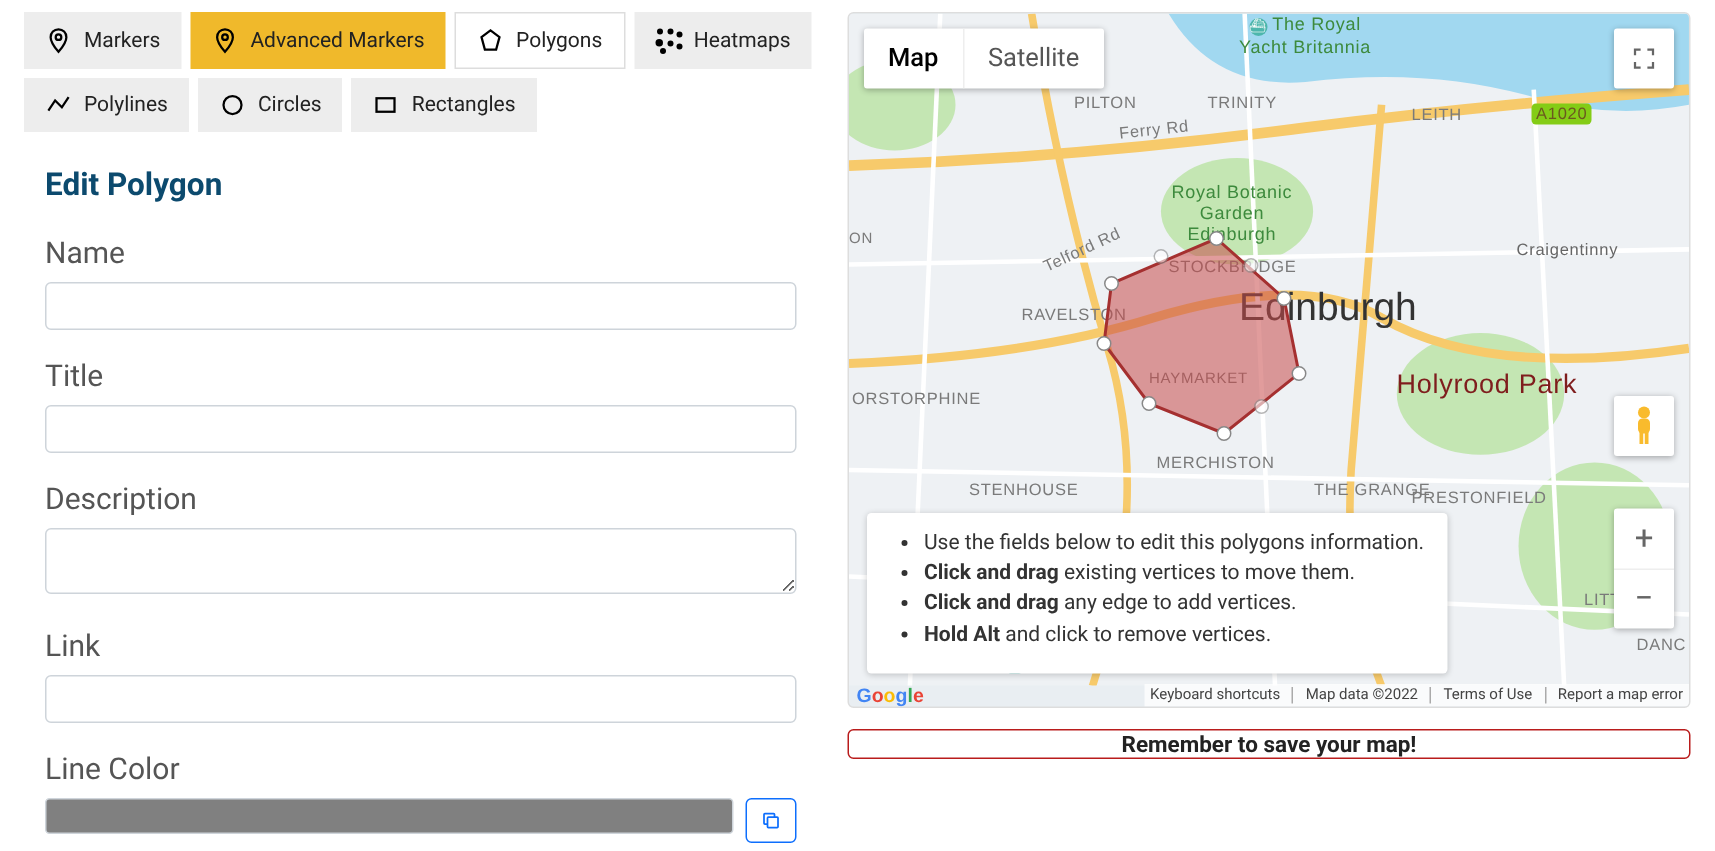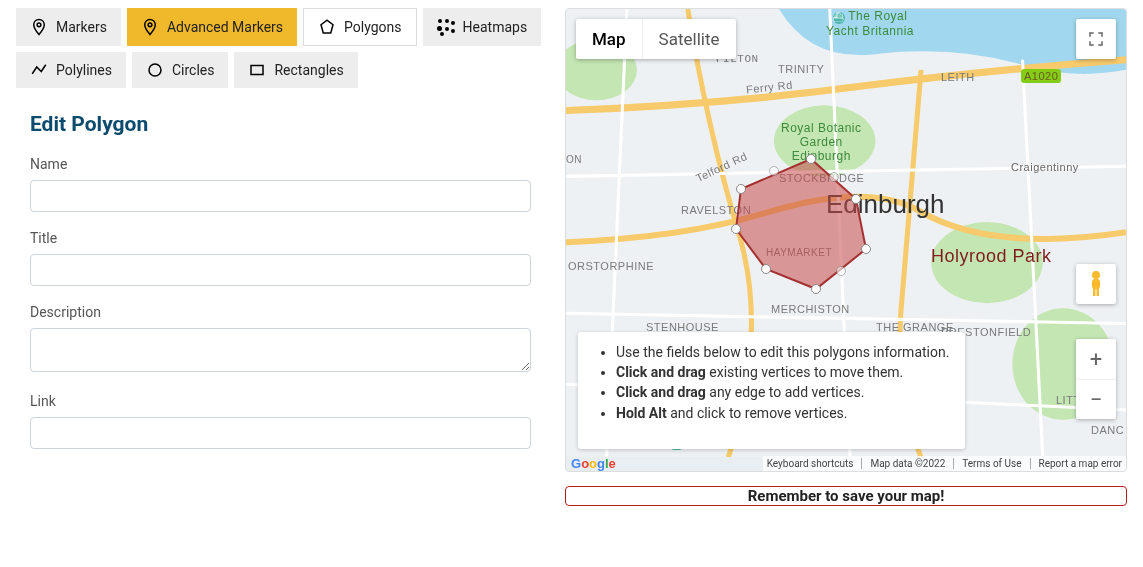--- a/index.html
+++ b/index.html
@@ -62,21 +62,21 @@
     font-size: 21px;
     font-weight: 700;
     color: #0c4a6e;
     margin-bottom: 20px;
   }
   .form-group {
     margin-bottom: 18px;
   }
   .form-label {
     display: block;
-    font-size: 14px;
+    font-size: 20px;
     color: #555;
     margin-bottom: 8px;
   }
   .form-input, .form-textarea {
     width: 100%;
     padding: 7px 10px;
     border: 1px solid #ced4da;
     border-radius: 4px;
     font-size: 14px;
     background: #fff;
@@ -191,21 +191,21 @@
   }
   .map-logo .g1{color:#4285F4;} .map-logo .g2{color:#EA4335;} .map-logo .g3{color:#FBBC05;}
   .map-logo .g4{color:#4285F4;} .map-logo .g5{color:#34A853;} .map-logo .g6{color:#EA4335;}
   
   .instr-box {
     position: absolute;
     left: 12px;
     bottom: 22px;
     background: #fff;
     border-radius: 3px;
-    padding: 10px 16px 26px 22px;
+    padding: 10px 16px 16px 22px;
     box-shadow: 0 1px 4px rgba(0,0,0,0.2);
     max-width: 420px;
   }
   .instr-box ul { list-style: disc; padding-left: 16px; }
   .instr-box li { font-size: 14px; color: #333; line-height: 1.45; }
   
   .polygon-wrap {
     position:absolute; left:160px; top:140px; width:160px; height:150px;
   }
   .vertex {
@@ -313,20 +313,32 @@
       <div class="form-group">
         <label class="form-label">Description</label>
         <textarea class="form-textarea" style=""></textarea>
       </div>
 
       <div class="form-group">
         <label class="form-label">Link</label>
         <input class="form-input" type="text" value="" style="">
       </div>
 
+      <div class="form-group" style="margin-bottom:6px;">
+        <label class="form-label">Line Color</label>
+        <div class="color-row">
+          <div class="color-swatch"></div>
+          <button class="color-btn">
+            <svg width="14" height="14" viewBox="0 0 24 24" fill="none" stroke="currentColor" stroke-width="2">
+                <rect x="8" y="8" width="12" height="12" rx="1"></rect>
+                <path d="M16 8V5a1 1 0 0 0-1-1H5a1 1 0 0 0-1 1v10a1 1 0 0 0 1 1h3"></path>
+              </svg>
+          </button>
+        </div>
+      </div>
     </div>
   </div>
 
   <div class="right-panel">
     <div class="map-box">
 
       <svg class="map-bg" viewBox="0 0 552 442" preserveAspectRatio="none">
         <rect width="552" height="442" fill="#eef1f4"></rect>
 
         <path d="M210 0 L552 0 L552 60 Q500 70 450 55 Q380 35 300 45 Q240 50 210 0 Z" fill="#a1d8f0"></path>
@@ -344,22 +356,22 @@
         <path d="M0 165 L552 155" stroke="#fff" stroke-width="3" fill="none"></path>
         <path d="M0 300 L552 310" stroke="#fff" stroke-width="3" fill="none"></path>
         <path d="M0 370 L552 395" stroke="#fff" stroke-width="3" fill="none"></path>
         <path d="M60 0 L40 442" stroke="#fff" stroke-width="3" fill="none"></path>
         <path d="M260 0 L280 442" stroke="#fff" stroke-width="3" fill="none"></path>
         <path d="M450 50 L470 442" stroke="#fff" stroke-width="3" fill="none"></path>
       </svg>
 
       <div class="map-label green" style="left:260px;top:0px;text-align:center;"><span style="display:inline-block;width:12px;height:12px;border-radius:50%;background:#4db6ac;color:#fff;text-align:center;font-size:9px;">⛴</span> <span style="white-space:pre;">The Royal
 Yacht Britannia</span></div>
-      <div class="map-label" style="left:212px;top:54px;">TRINITY</div>
-      <div class="map-label" style="left:150px;top:44px;font-family:Liberation Mono, monospace;">PILTON</div>
+      <div class="map-label" style="left:239px;top:54px;">TRINITY</div>
+      <div class="map-label" style="left:150px;top:54px;">PILTON</div>
       <div class="map-label" style="left:375px;top:62px;">LEITH</div>
       <div class="map-label" style="left:455px;top:60px;background:#84cc16;border-radius:3px;padding:1px 3px;color:#6b5a1f;">A1020</div>
       <div class="map-label green" style="left:215px;top:112px;text-align:center;white-space:pre;">Royal Botanic
 Garden
 Edinburgh</div>
       <div class="map-label" style="left:180px;top:72px;transform:rotate(-6deg);">Ferry Rd</div>
       <div class="map-label" style="left:128px;top:152px;transform:rotate(-25deg);">Telford Rd</div>
       <div class="map-label" style="left:445px;top:152px;color:#666;">Craigentinny</div>
       <div class="map-label" style="left:213px;top:163px;">STOCKBRIDGE</div>
       <div class="map-label" style="left:115px;top:195px;">RAVELSTON</div>

